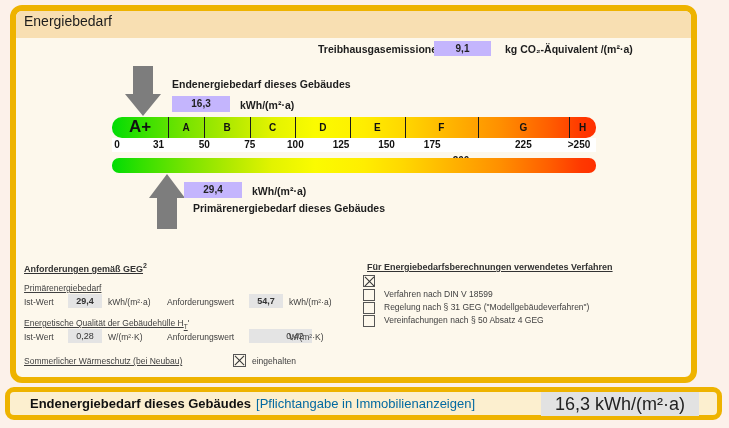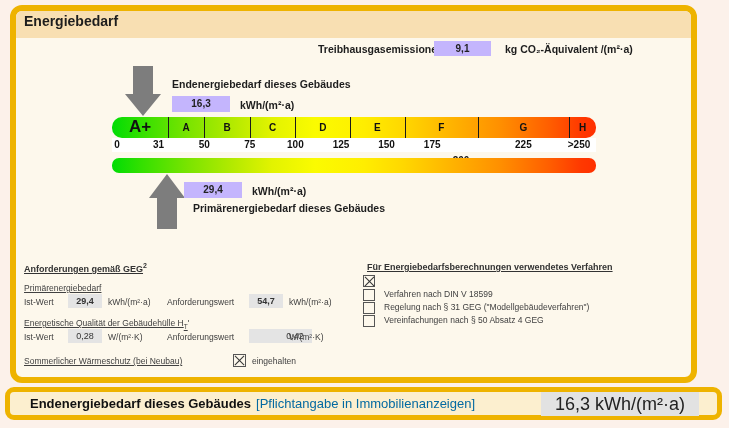--- a/index.html
+++ b/index.html
@@ -3,21 +3,21 @@
 <meta charset="utf-8">
 <style>
   html,body{margin:0;padding:0;}
   body{font-family:"Liberation Sans", sans-serif; background:#fcf1ea;}
   #stage{position:relative;width:729px;height:428px;background:#fcf1ea;overflow:hidden;}
   .abs{position:absolute;}
 
   
   .panel{left:10px;top:5px;width:675px;height:366px;border:6px solid #eeb300;border-radius:12px;background:#fdf8ec;overflow:hidden;}
   .panel-strip{position:absolute;left:0;top:0;right:0;height:27px;background:#f8dfb2;}
-  .panel-title{left:24px;top:13px;font-size:14px;font-weight:bold;color:#1d1d1d;}
+  .panel-title{left:24px;top:13px;font-size:14px;font-weight:normal;color:#1d1d1d;}
 
   .lbl{font-size:10.5px;font-weight:bold;color:#1d1d1d;white-space:nowrap;}
   .vbox{background:#c4b5fd;text-align:center;font-size:10px;font-weight:bold;color:#222;}
 
   
   .arr{background:#7d7d7d;}
   .arr-head-down{width:0;height:0;border-left:18px solid transparent;border-right:18px solid transparent;border-top:22px solid #7d7d7d;}
   .arr-head-up{width:0;height:0;border-left:18px solid transparent;border-right:18px solid transparent;border-bottom:24px solid #7d7d7d;}
 
   

